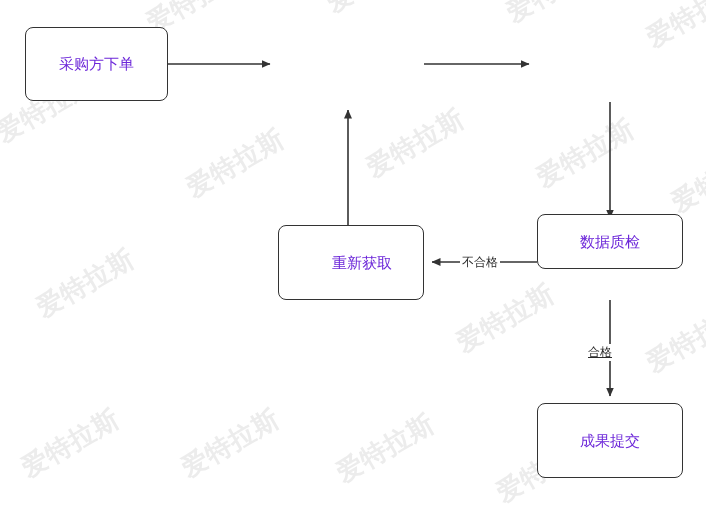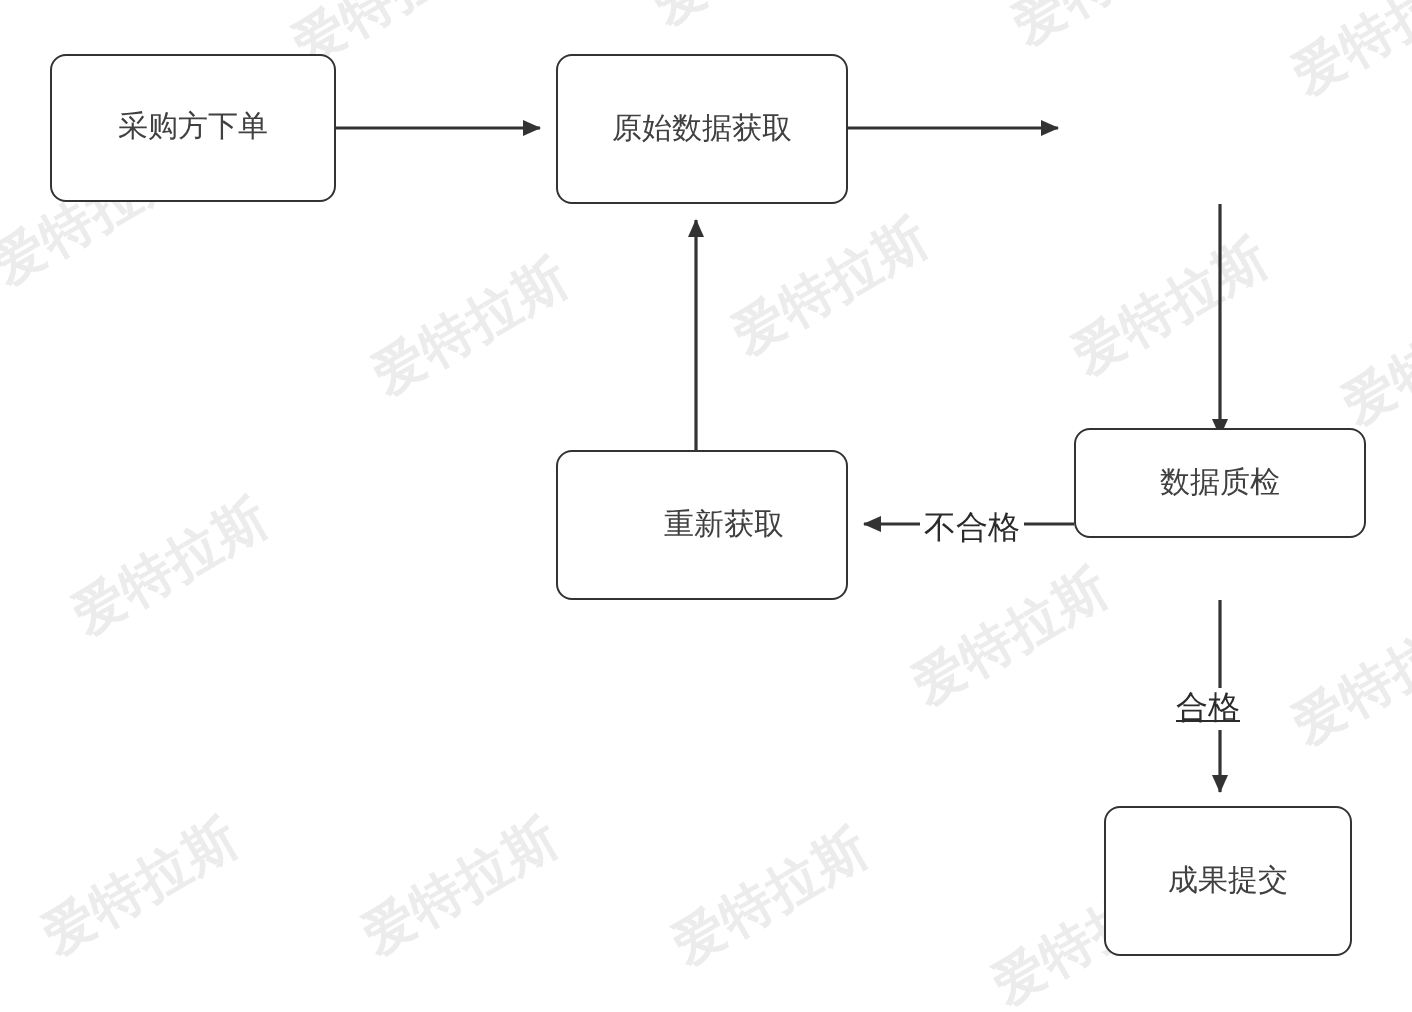--- a/index.html
+++ b/index.html
@@ -47,31 +47,31 @@
   .node {
     position: absolute;
     box-sizing: border-box;
     background: #ffffff;
     border: 1.6px solid #333333;
     border-radius: 8px;
     display: flex;
     align-items: center;
     justify-content: center;
     z-index: 3;
-    color: #404040;
+    color: #6d28d9;
     font-size: 15px;
     line-height: 1.2;
     font-family: "Liberation Sans", "DejaVu Sans", sans-serif;
   }
   .edge-label {
     position: absolute;
     z-index: 4;
     background: #ffffff;
     color: #2b2b2b;
-    font-size: 16px;
+    font-size: 12px;
     padding: 0 2px;
     white-space: nowrap;
     font-family: "Liberation Sans", "DejaVu Sans", sans-serif;
   }
 </style>
 </head>
 <body>
 
 <div id="canvas">
 
@@ -121,26 +121,25 @@
       <line x1="348" y1="225" x2="348" y2="110" stroke="#333333" stroke-width="1.6" marker-end="url(#arrowhead)"></line>
     </g>
 
     <g>
       <line x1="610" y1="300" x2="610" y2="396" stroke="#333333" stroke-width="1.6" marker-end="url(#arrowhead)"></line>
     </g>
   </svg>
 
   <div class="node" style="left:25px;  top:27px;  width:143px; height:74px;">采购方下单</div>
 
-  <div class="node" style="left:278px; top:27px;  width:146px; height:75px;">原始数据获取</div>
 
 
   <div class="node" style="left:278px; top:225px; width:146px; height:75px;padding-left:22px;">重新获取</div>
 
   <div class="node" style="left:537px; top:214px; width:146px; height:55px;">数据质检</div>
 
-  <div class="node" style="left:537px; top:403px; width:124px; height:75px;margin-left:15px;">成果提交</div>
+  <div class="node" style="left:537px; top:403px; width:146px; height:75px;">成果提交</div>
 
   <div class="edge-label" style="left:460px; top:254px;">不合格</div>
 
   <div class="edge-label" style="left:586px; top:344px;text-decoration:underline;">合格</div>
 
 </div>
 
 </body></html>

